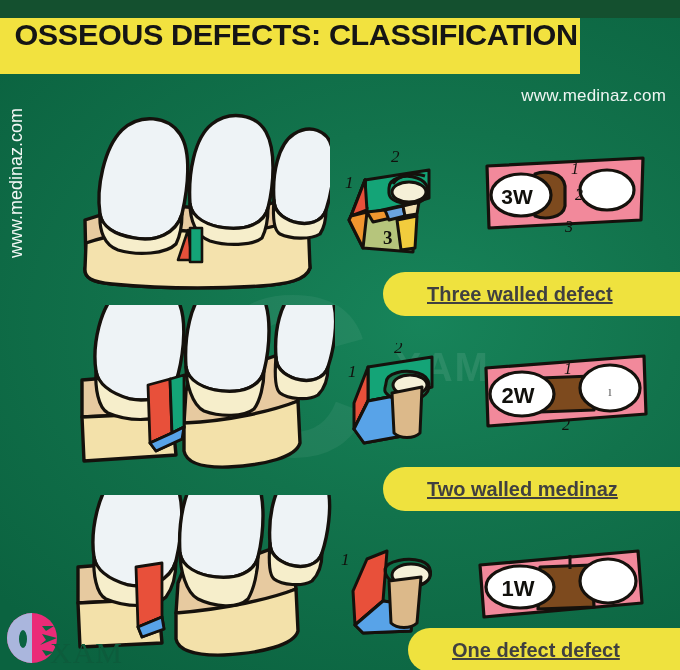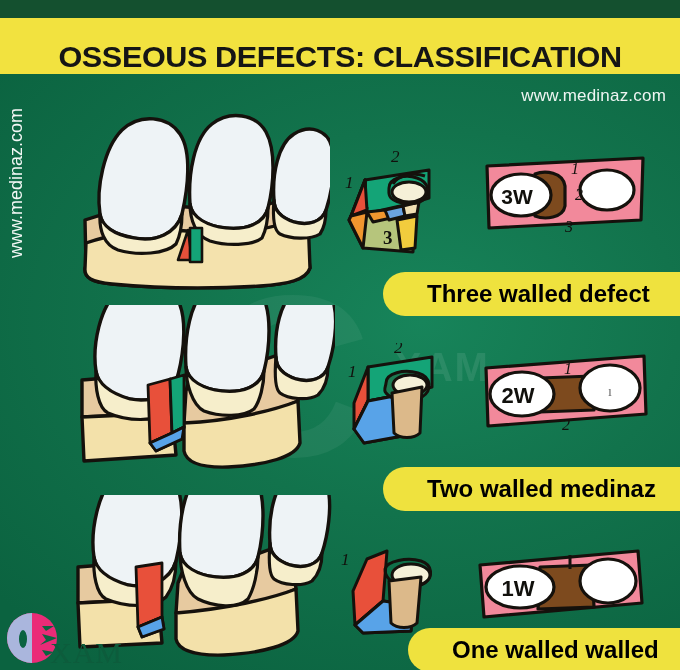--- a/index.html
+++ b/index.html
@@ -10,22 +10,22 @@
   }
   #poster{
     position:relative;width:680px;height:670px;overflow:hidden;
     background:
       radial-gradient(ellipse 560px 420px at 62% 48%, #17845a 0%, #12734c 46%, #0b6340 100%),
       #0b6340;
   }
   
   .topstrip{position:absolute;left:0;top:0;width:680px;height:18px;background:#14502f;}
   .titlebar{
-    position:absolute;left:0;top:18px;width:680px;height:56px;
-    background:#f2e23f;display:flex;align-items:flex-end;justify-content:center;
+    position:absolute;left:0;top:18px;width:568px;height:56px;
+    background:#f2e23f;display:flex;align-items:flex-start;justify-content:center;padding-left:12px;
   }
   .titlebar .t{
     font-size:30px;font-weight:bold;color:#151515;letter-spacing:-0.4px;
     font-family:"Liberation Sans","DejaVu Sans",sans-serif;
     white-space:nowrap;transform:scaleX(1.02);
   }
 
   
   .wm-top{
     position:absolute;right:14px;top:86px;color:#ffffff;font-size:17px;
@@ -45,21 +45,21 @@
   .ghost2{
     position:absolute;left:395px;top:345px;color:rgba(255,255,255,.09);
     font-size:40px;font-weight:bold;letter-spacing:2px;pointer-events:none;
   }
 
   
   .pill{
     position:absolute;height:44px;background:#efe23e;border-radius:24px;
     display:flex;align-items:center;padding-left:44px;box-sizing:border-box;
   }
-  .pill span{font-size:24px;font-weight:bold;color:#000000;white-space:nowrap;}
+  .pill span{font-size:20px;font-weight:bold;color:#404040;white-space:nowrap;text-decoration:underline;}
   .pill.p1{left:383px;top:272px;width:320px;}
   .pill.p2{left:383px;top:467px;width:320px;}
   .pill.p3{left:408px;top:628px;width:300px;}
 
   
   .logo{position:absolute;left:2px;top:612px;width:150px;height:58px;}
   .logo .mark{position:absolute;left:4px;top:0;width:52px;height:52px;}
   .logo .xam{
     position:absolute;left:48px;top:24px;font-family:"Liberation Serif","DejaVu Serif",serif;
     font-size:30px;color:#0d5c3c;letter-spacing:1px;
@@ -243,21 +243,21 @@
       <path d="M6 20 L164 6 L168 58 L10 72 Z" fill="#f2899b"></path>
       <path d="M66 22 L118 20 L120 62 L64 64 Z" fill="#7d4a1e"></path>
       <ellipse cx="46" cy="42" rx="34" ry="21" fill="#ffffff"></ellipse>
       <ellipse cx="134" cy="36" rx="28" ry="22" fill="#ffffff"></ellipse>
       <path d="M96 10 L96 24" fill="none" stroke-width="3"></path>
     </g>
     <text x="44" y="51" font-family="Liberation Sans, sans-serif" font-size="22" font-weight="bold" fill="#11100c" text-anchor="middle">1W</text>
   </svg>
 
   <div class="pill p3">
-    <span>One walled walled</span>
+    <span>One defect defect</span>
   </div>
 
   <div class="logo">
     <svg class="mark" viewBox="0 0 52 52" width="52" height="52">
       <circle cx="26" cy="26" r="25" fill="#ea2b77"></circle>
       <path d="M26 1 A25 25 0 0 0 26 51 Z" fill="#aab6dd"></path>
       <path d="M51 26 L36 22 L40 28 L34 33 Z" fill="#0b6340"></path>
       <path d="M48 14 L36 14 L40 19 Z" fill="#0b6340"></path>
       <path d="M48 40 L36 38 L40 44 Z" fill="#0b6340"></path>
       <ellipse cx="17" cy="27" rx="4" ry="9" fill="#0b6340"></ellipse>

